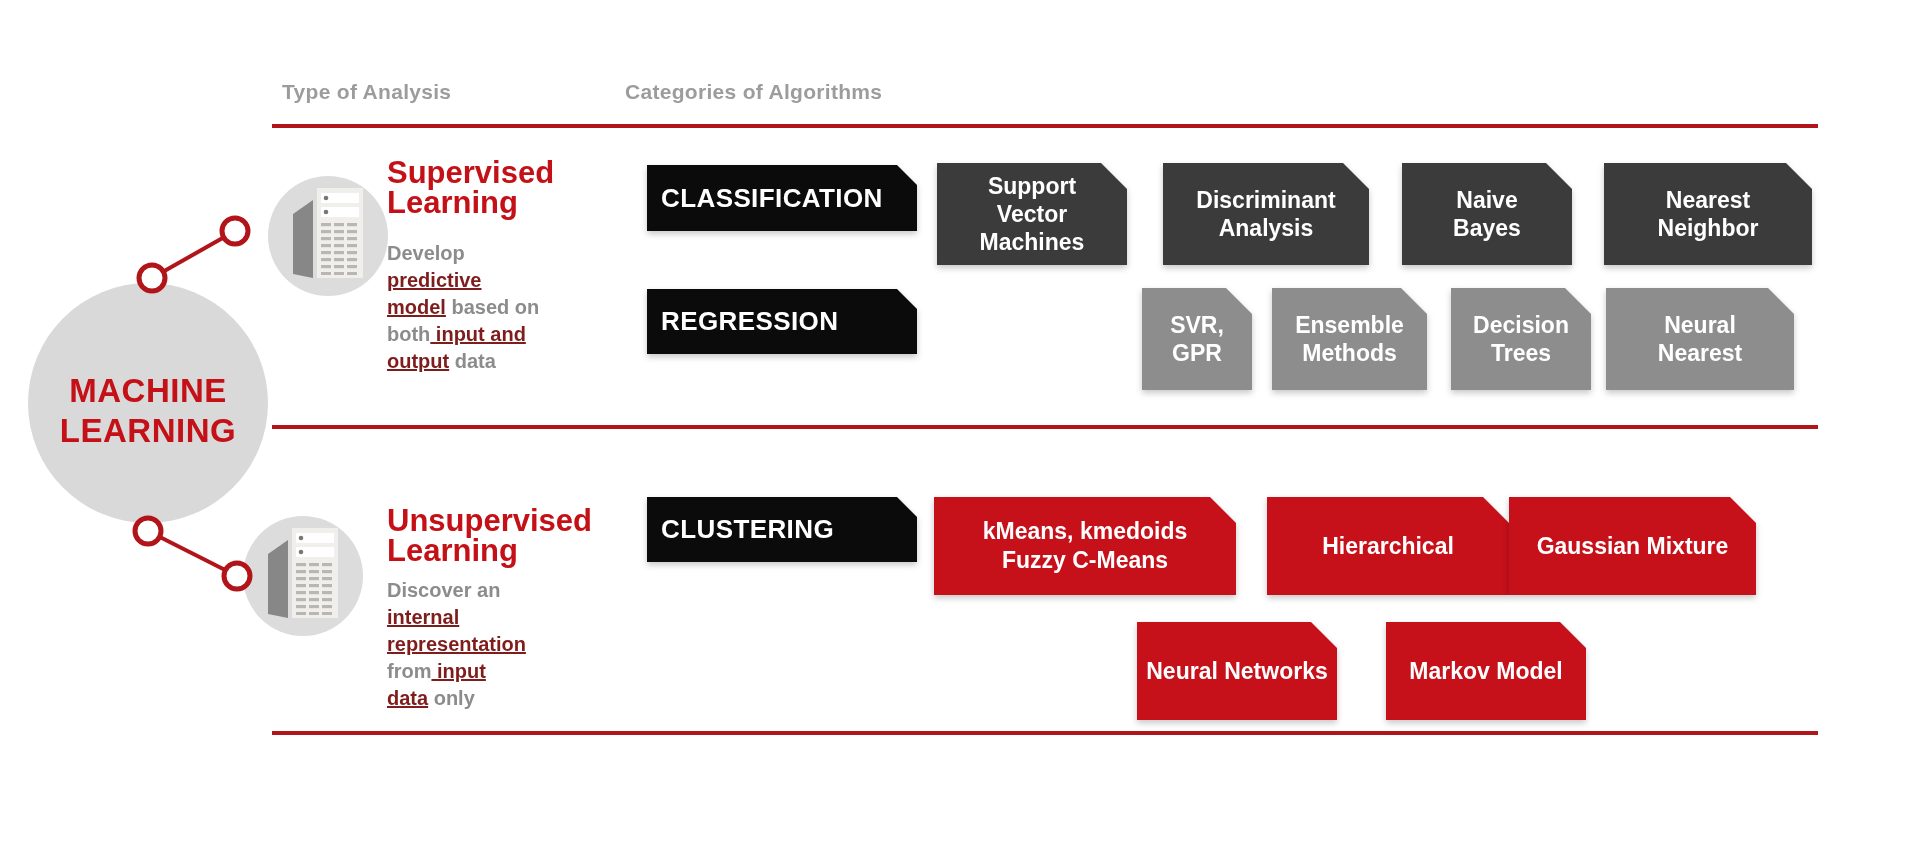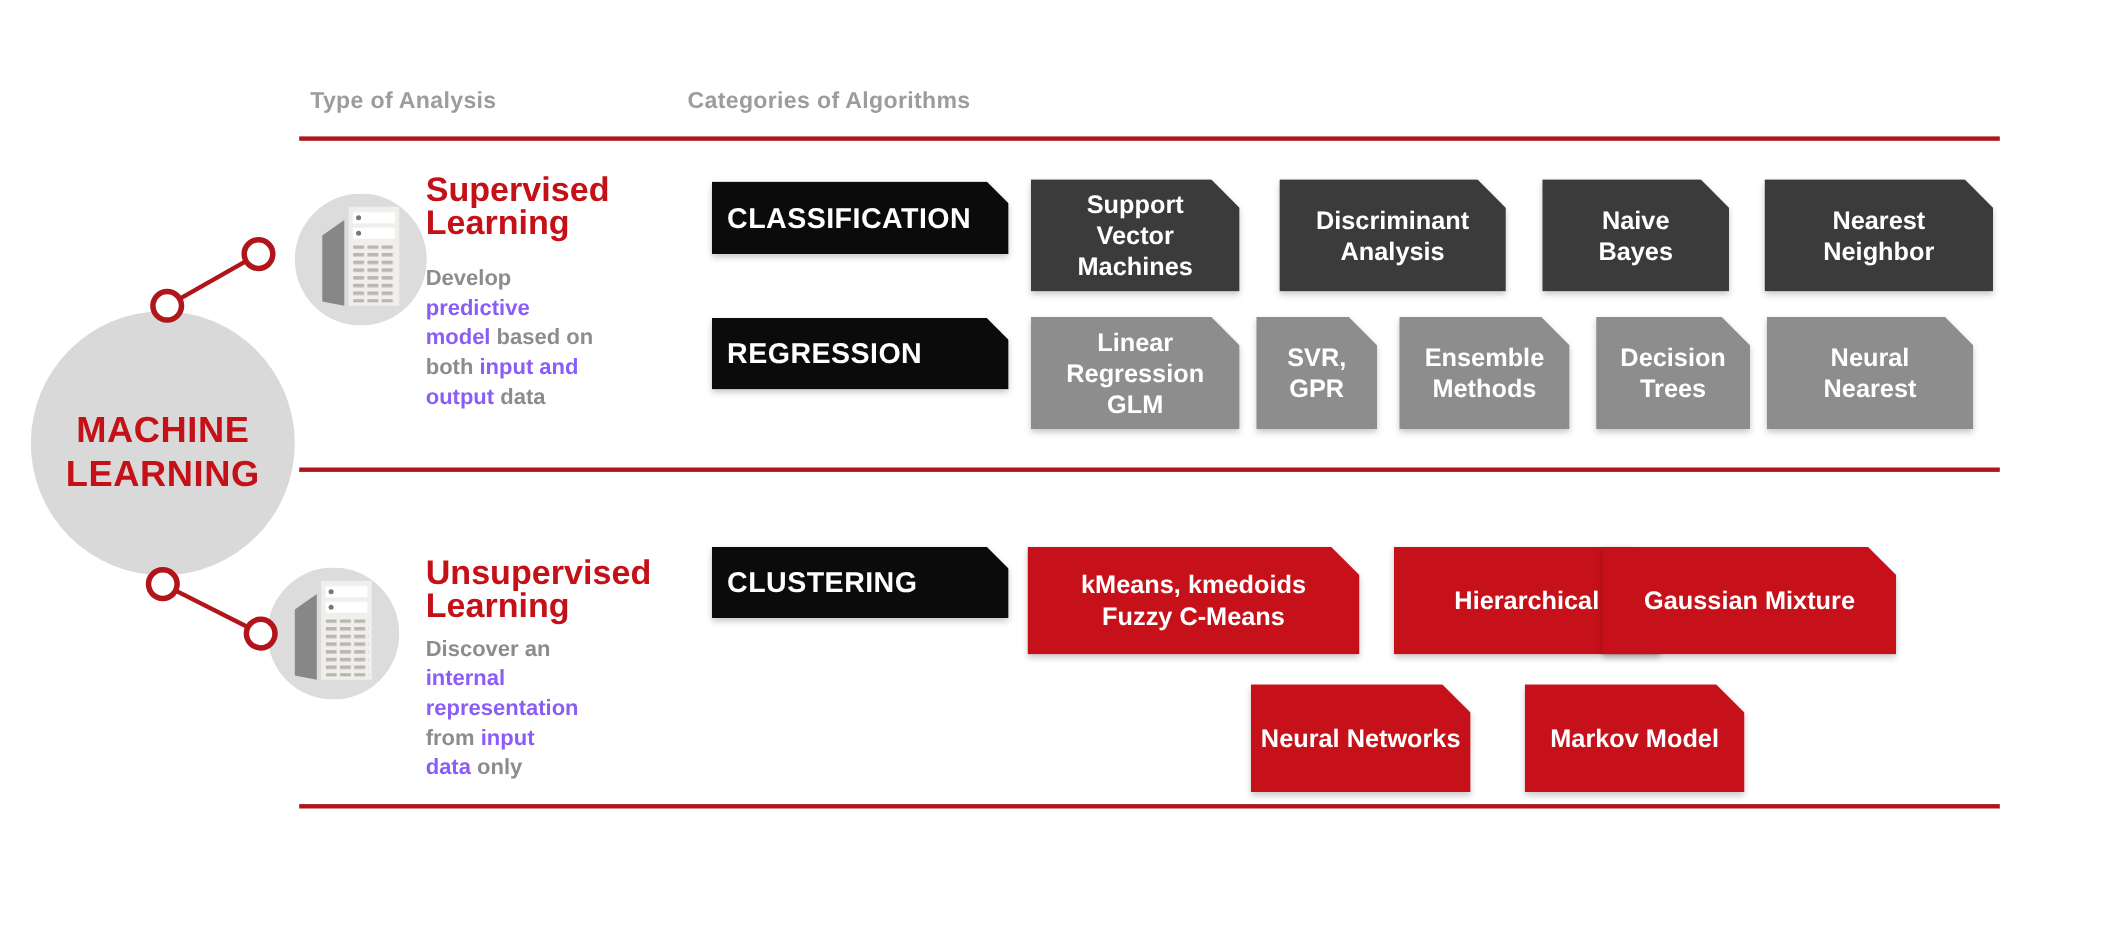--- a/index.html
+++ b/index.html
@@ -16,21 +16,21 @@
     background:#d9d9d9;display:flex;align-items:center;justify-content:center;
   }
   .hub-label{
     color:#c41118;font-size:33px;line-height:40px;text-align:center;
     white-space:pre-line;padding-top:16px;letter-spacing:.5px;
   }
   
   .sec-title{color:#c41118;font-size:31px;line-height:30px;white-space:pre-line;}
   .desc{font-size:20px;line-height:27px;}
   .tone-gray{color:#8c8c8c;}
-  .tone-black{color:#8b5cf6;}
+  .tone-black{color:#7f1d1d;text-decoration:underline;}
   
   .bw{position:absolute;filter:drop-shadow(0 3px 3px rgba(0,0,0,0.22));margin-left:19px;}
   .box{
     width:100%;height:100%;display:flex;align-items:center;justify-content:center;
     color:#ffffff;text-align:center;white-space:pre-line;
     clip-path:polygon(0 0, calc(100% - var(--n)) 0, 100% var(--n), 100% 100%, 0 100%);
   }
   .cat{--n:20px;background:#0b0b0b;font-size:26px;justify-content:flex-start;
        text-align:left;padding-left:14px;letter-spacing:.4px;}
   .dark{--n:26px;background:#3b3b3b;font-size:23px;line-height:28px;}
@@ -137,25 +137,20 @@
   </div>
   <div class="bw" style="left:1383px;top:163px;width:170px;height:102px;">
     <div class="box dark">Naive
 Bayes</div>
   </div>
   <div class="bw" style="left:1585px;top:163px;width:208px;height:102px;">
     <div class="box dark">Nearest
 Neighbor</div>
   </div>
 
-  <div class="bw" style="left:918px;top:288px;width:190px;height:102px;">
-    <div class="box gray">Linear
-Regression
-GLM</div>
-  </div>
   <div class="bw" style="left:1123px;top:288px;width:110px;height:102px;">
     <div class="box gray">SVR,
 GPR</div>
   </div>
   <div class="bw" style="left:1253px;top:288px;width:155px;height:102px;">
     <div class="box gray">Ensemble
 Methods</div>
   </div>
   <div class="bw" style="left:1432px;top:288px;width:140px;height:102px;">
     <div class="box gray">Decision
@@ -166,21 +161,21 @@
 Nearest</div>
   </div>
 
   <div class="bw" style="left:915px;top:497px;width:302px;height:98px;">
     <div class="box red">kMeans, kmedoids
 Fuzzy C-Means</div>
   </div>
   <div class="bw" style="left:1248px;top:497px;width:242px;height:98px;">
     <div class="box red">Hierarchical</div>
   </div>
-  <div class="bw" style="left:1438px;top:497px;width:267px;height:98px;">
+  <div class="bw" style="left:1490px;top:497px;width:247px;height:98px;">
     <div class="box red">Gaussian Mixture</div>
   </div>
 
   <div class="bw" style="left:1118px;top:622px;width:200px;height:98px;">
     <div class="box red">Neural Networks</div>
   </div>
   <div class="bw" style="left:1367px;top:622px;width:200px;height:98px;">
     <div class="box red">Markov Model</div>
   </div>
 

